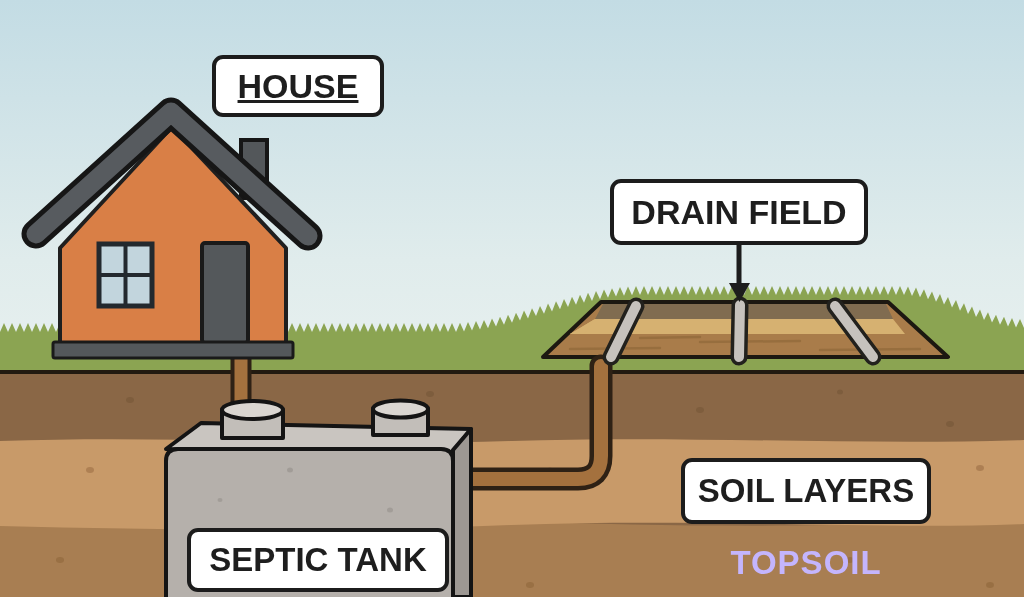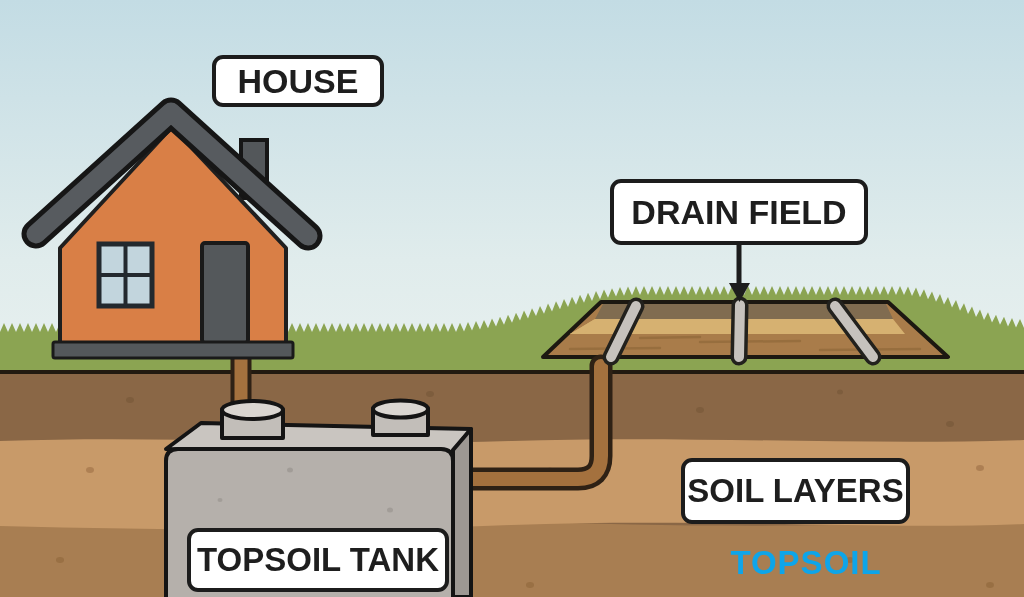--- a/index.html
+++ b/index.html
@@ -9,26 +9,26 @@
   }
   #scene{position:absolute;left:0;top:0;}
   .label-box{
     position:absolute;display:flex;align-items:center;justify-content:center;
     background:#ffffff;border:4px solid #1c1c1c;border-radius:11px;
     box-sizing:border-box;color:#1e1e1e;font-weight:700;
     white-space:nowrap;
   }
   .plain-label{
     position:absolute;display:flex;align-items:center;justify-content:center;
-    color:#0ea5e9;font-weight:700;white-space:nowrap;letter-spacing:1px;
+    color:#c4b5fd;font-weight:700;white-space:nowrap;letter-spacing:1px;
   }
-  #label-house   {left:212px;top:55px; width:172px;height:52px;font-size:34px;}
+  #label-house   {left:212px;top:55px; width:172px;height:62px;font-size:34px;text-decoration:underline;}
   #label-drain   {left:610px;top:179px;width:258px;height:66px;font-size:34px;}
   #label-septic  {left:187px;top:528px;width:262px;height:64px;font-size:33px;}
-  #label-soil    {left:681px;top:458px;width:229px;height:66px;font-size:33px;}
+  #label-soil    {left:681px;top:458px;width:250px;height:66px;font-size:33px;}
   #label-topsoil {left:706px;top:543px;width:200px;height:40px;font-size:33px;}
 </style>
 </head>
 <body>
 
 <div id="stage">
 
   <svg id="scene" width="1024" height="597" viewBox="0 0 1024 597">
     <defs>
       <linearGradient id="skyGrad" x1="0" y1="0" x2="0" y2="1">
@@ -151,21 +151,21 @@
     </g>
   </svg>
 
   <div id="label-house" class="label-box">
     <span>HOUSE</span>
   </div>
   <div id="label-drain" class="label-box">
     <span>DRAIN FIELD</span>
   </div>
   <div id="label-septic" class="label-box">
-    <span>TOPSOIL TANK</span>
+    <span>SEPTIC TANK</span>
   </div>
   <div id="label-soil" class="label-box">
     <span>SOIL LAYERS</span>
   </div>
   <div id="label-topsoil" class="plain-label">
     <span>TOPSOIL</span>
   </div>
 
 </div>
 

